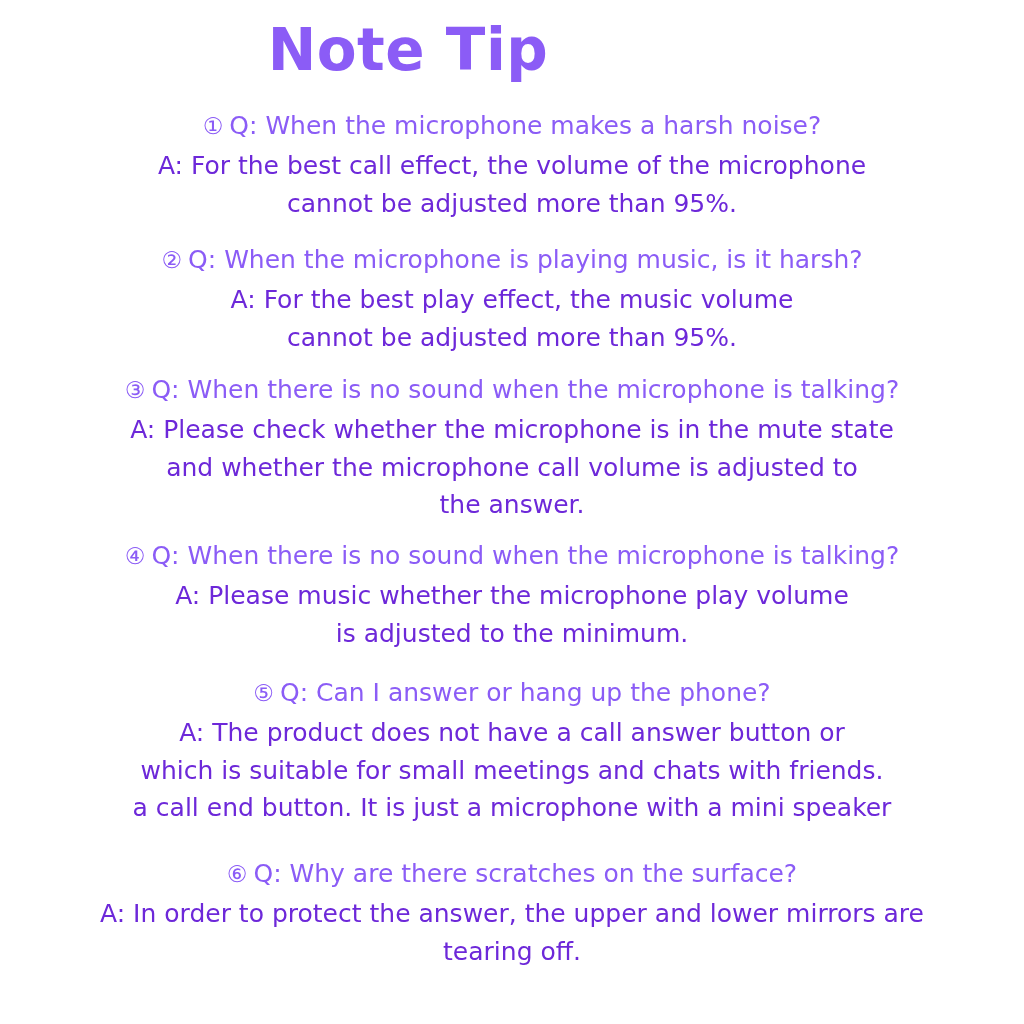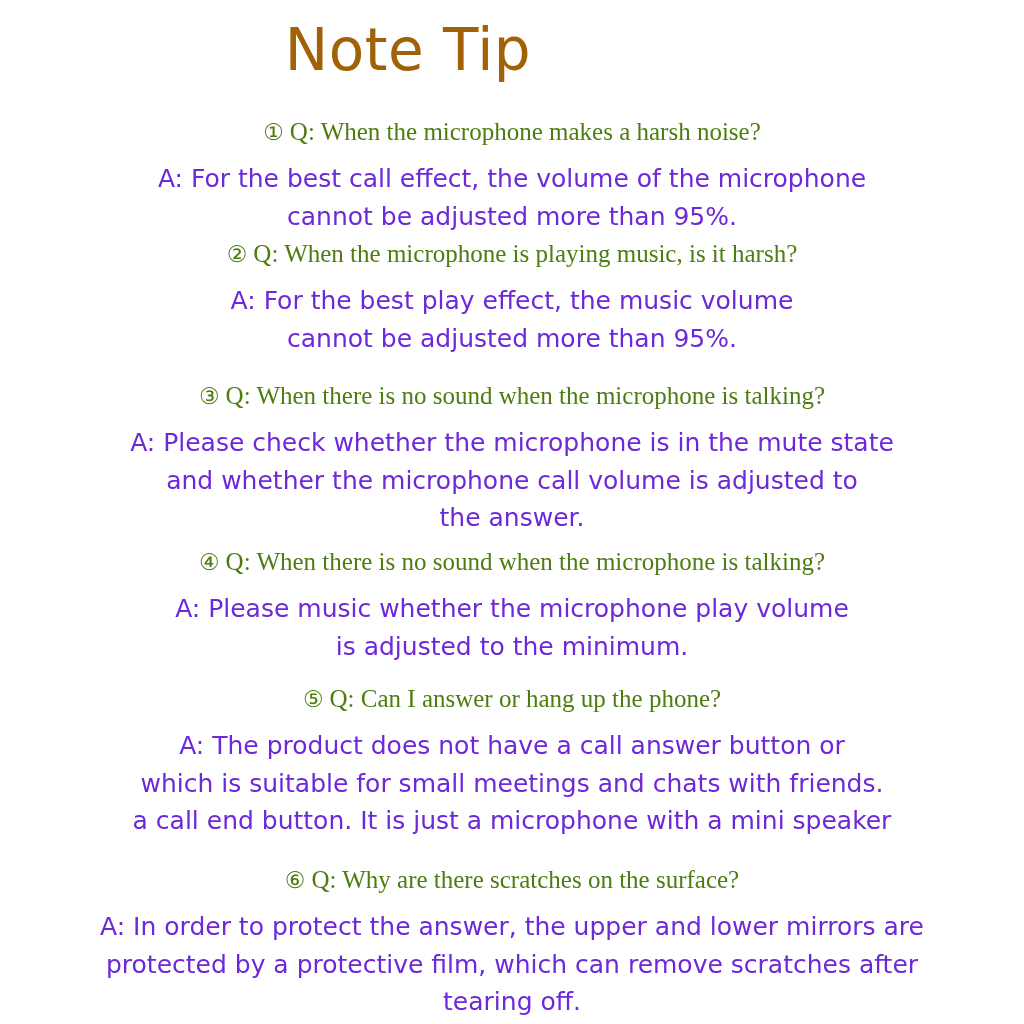--- a/index.html
+++ b/index.html
@@ -15,37 +15,36 @@
       color: #1e1e1e;
       position: relative;
     }
     .title {
       position: absolute;
       top: 14px;
       left: 0;
       width: 816px;
       text-align: center;
       font-size: 58px;
-      font-weight: normal;
-      color: #a16207;
+      font-weight: bold;
+      color: #8b5cf6;
       letter-spacing: 0.5px;
       line-height: 72px;
     }
     .qa {
       position: absolute;
       left: 0;
       width: 1024px;
       text-align: center;
     }
     .q {
-      color: #4d7c0f;
+      color: #8b5cf6;
       font-size: 25px;
-      line-height: 48px;
+      line-height: 36px;
       white-space: nowrap;
-      font-family: Liberation Serif, serif;
     }
     .num {
       font-size: 23px;
       margin-right: 6px;
     }
     .a {
       font-size: 25px;
       line-height: 37.5px;
       color: #6d28d9;
       margin-top: 3px;
@@ -60,21 +59,21 @@
 <div class="qa" style="top:108px;">
   <div class="q">
     <span class="num">①</span><span>Q: When the microphone makes a harsh noise?</span>
   </div>
   <div class="a">
     <div>A: For the best call effect, the volume of the microphone</div>
     <div>cannot be adjusted more than 95%.</div>
   </div>
 </div>
 
-<div class="qa" style="top:230px;">
+<div class="qa" style="top:242px;">
   <div class="q">
     <span class="num">②</span><span>Q: When the microphone is playing music, is it harsh?</span>
   </div>
   <div class="a">
     <div>A: For the best play effect, the music volume</div>
     <div>cannot be adjusted more than 95%.</div>
   </div>
 </div>
 
 <div class="qa" style="top:372px;">
@@ -108,16 +107,15 @@
     <div>a call end button. It is just a microphone with a mini speaker</div>
   </div>
 </div>
 
 <div class="qa" style="top:856px;">
   <div class="q">
     <span class="num">⑥</span><span>Q: Why are there scratches on the surface?</span>
   </div>
   <div class="a">
     <div>A: In order to protect the answer, the upper and lower mirrors are</div>
-    <div>protected by a protective film, which can remove scratches after</div>
     <div>tearing off.</div>
   </div>
 </div>
 
 </body></html>

